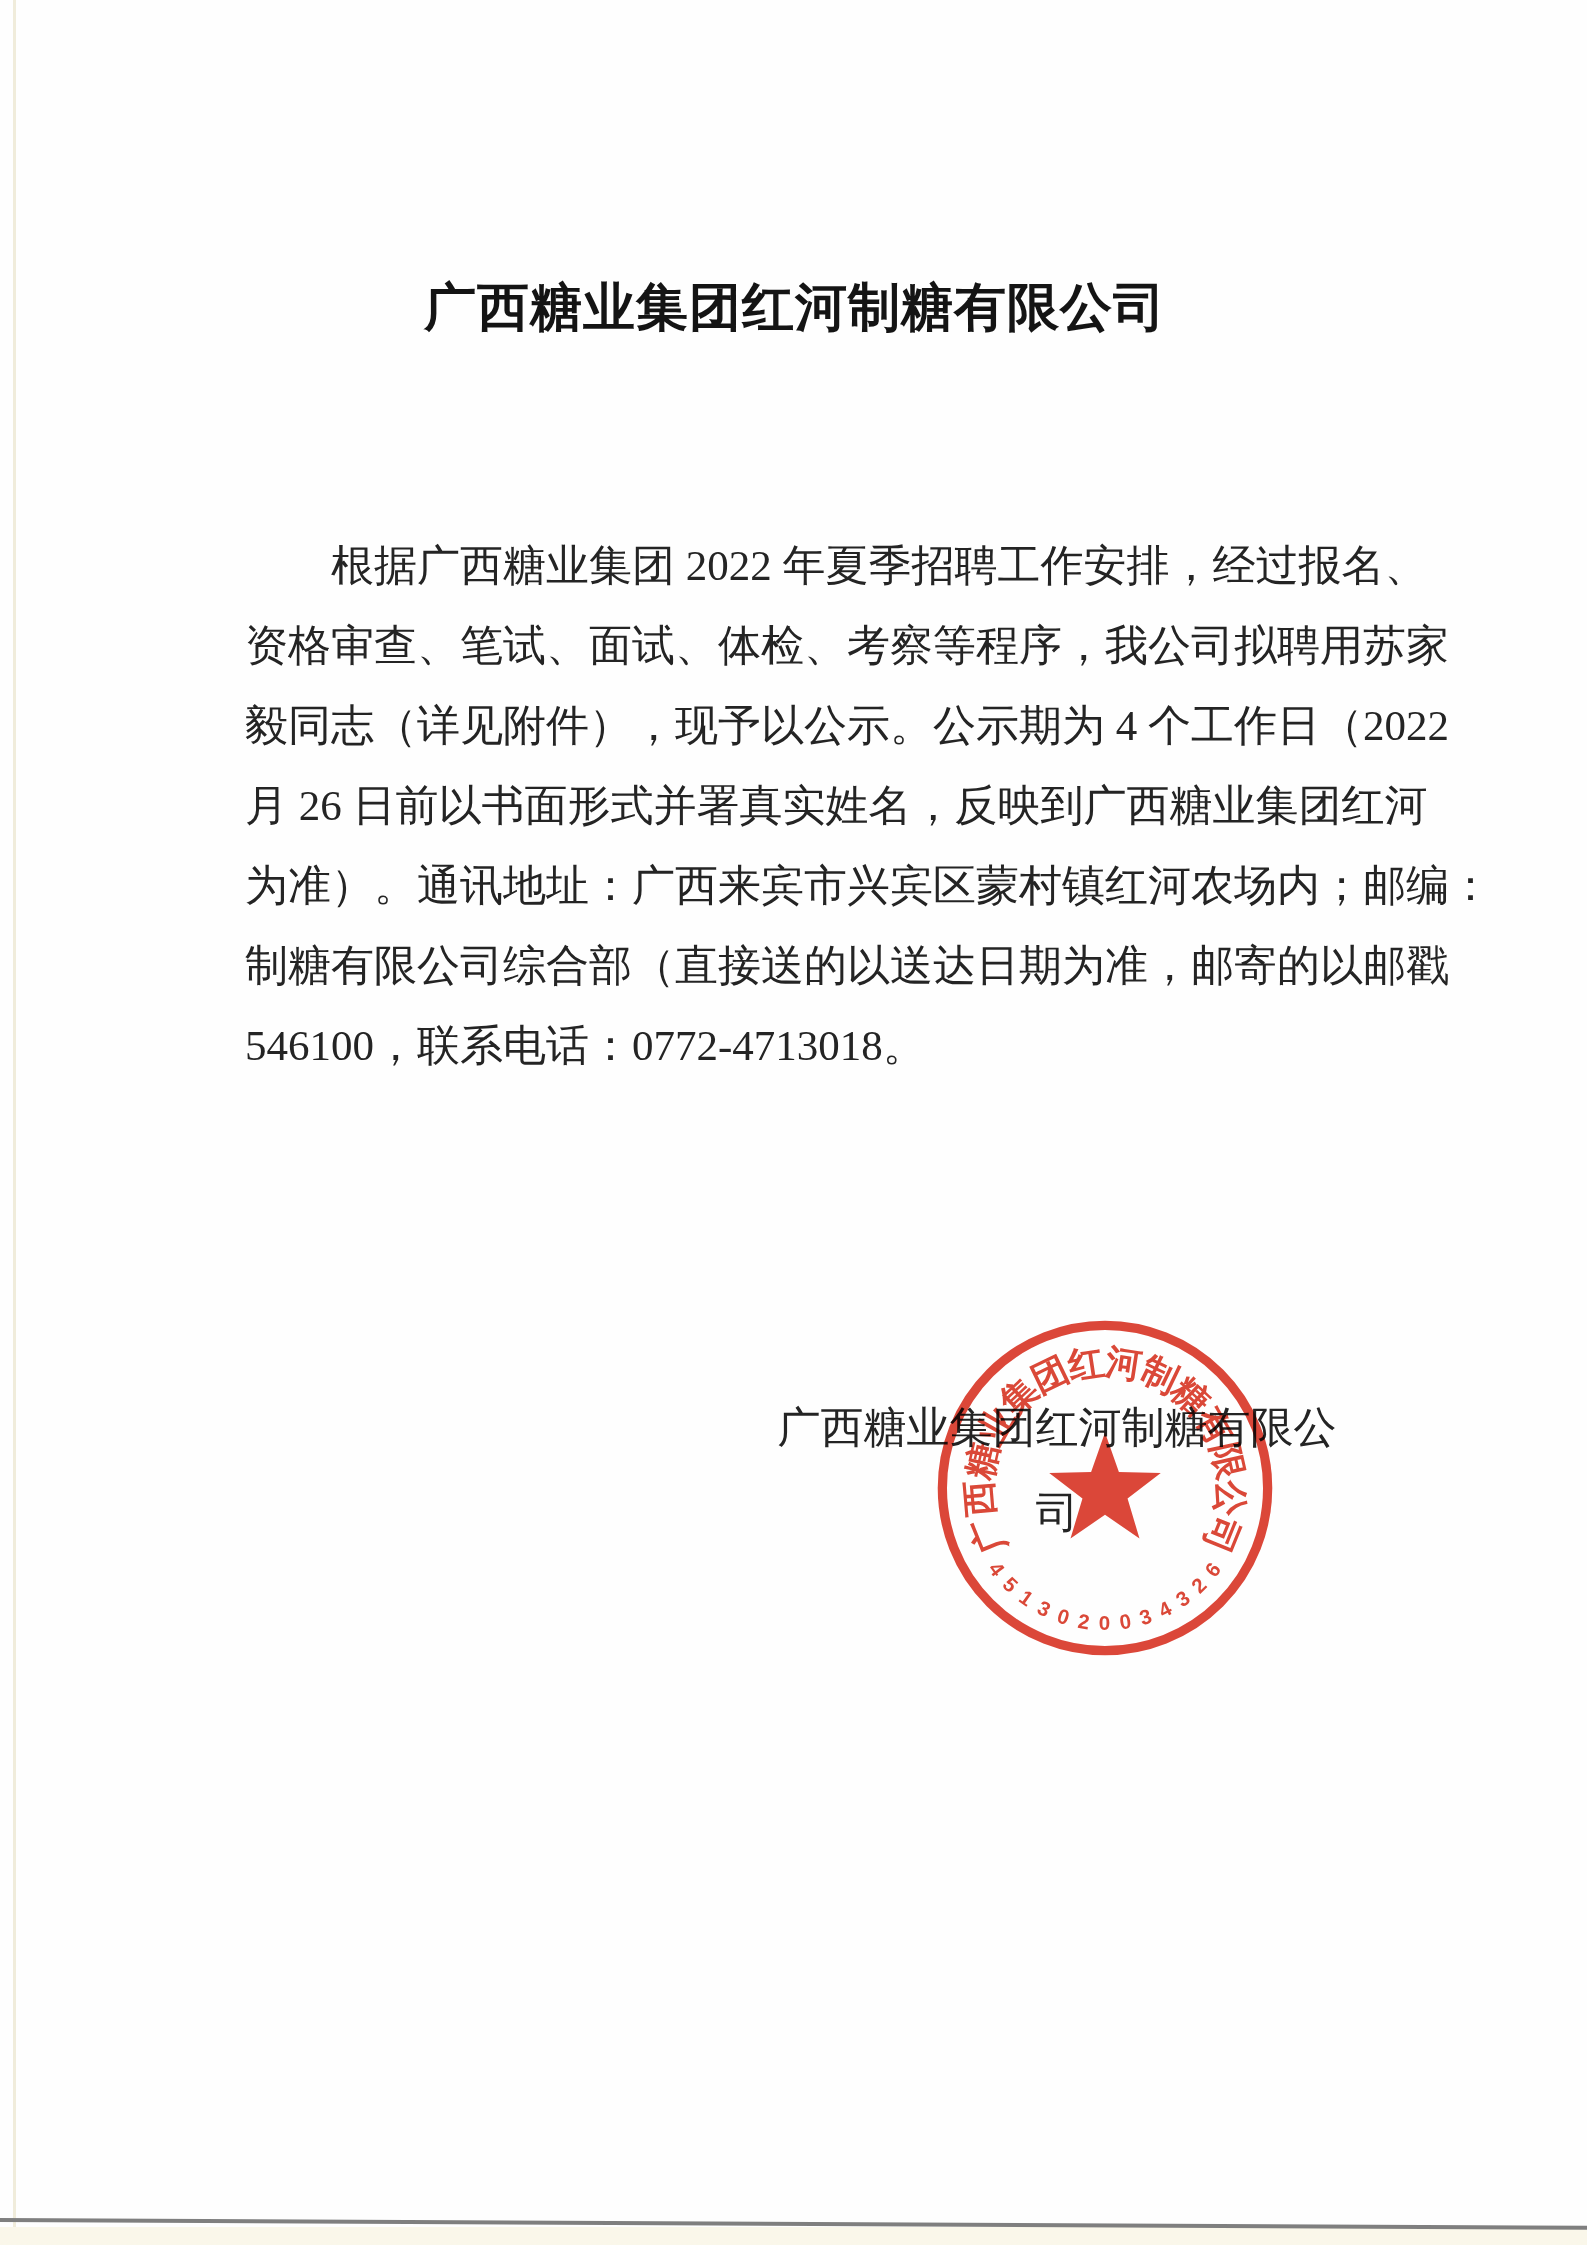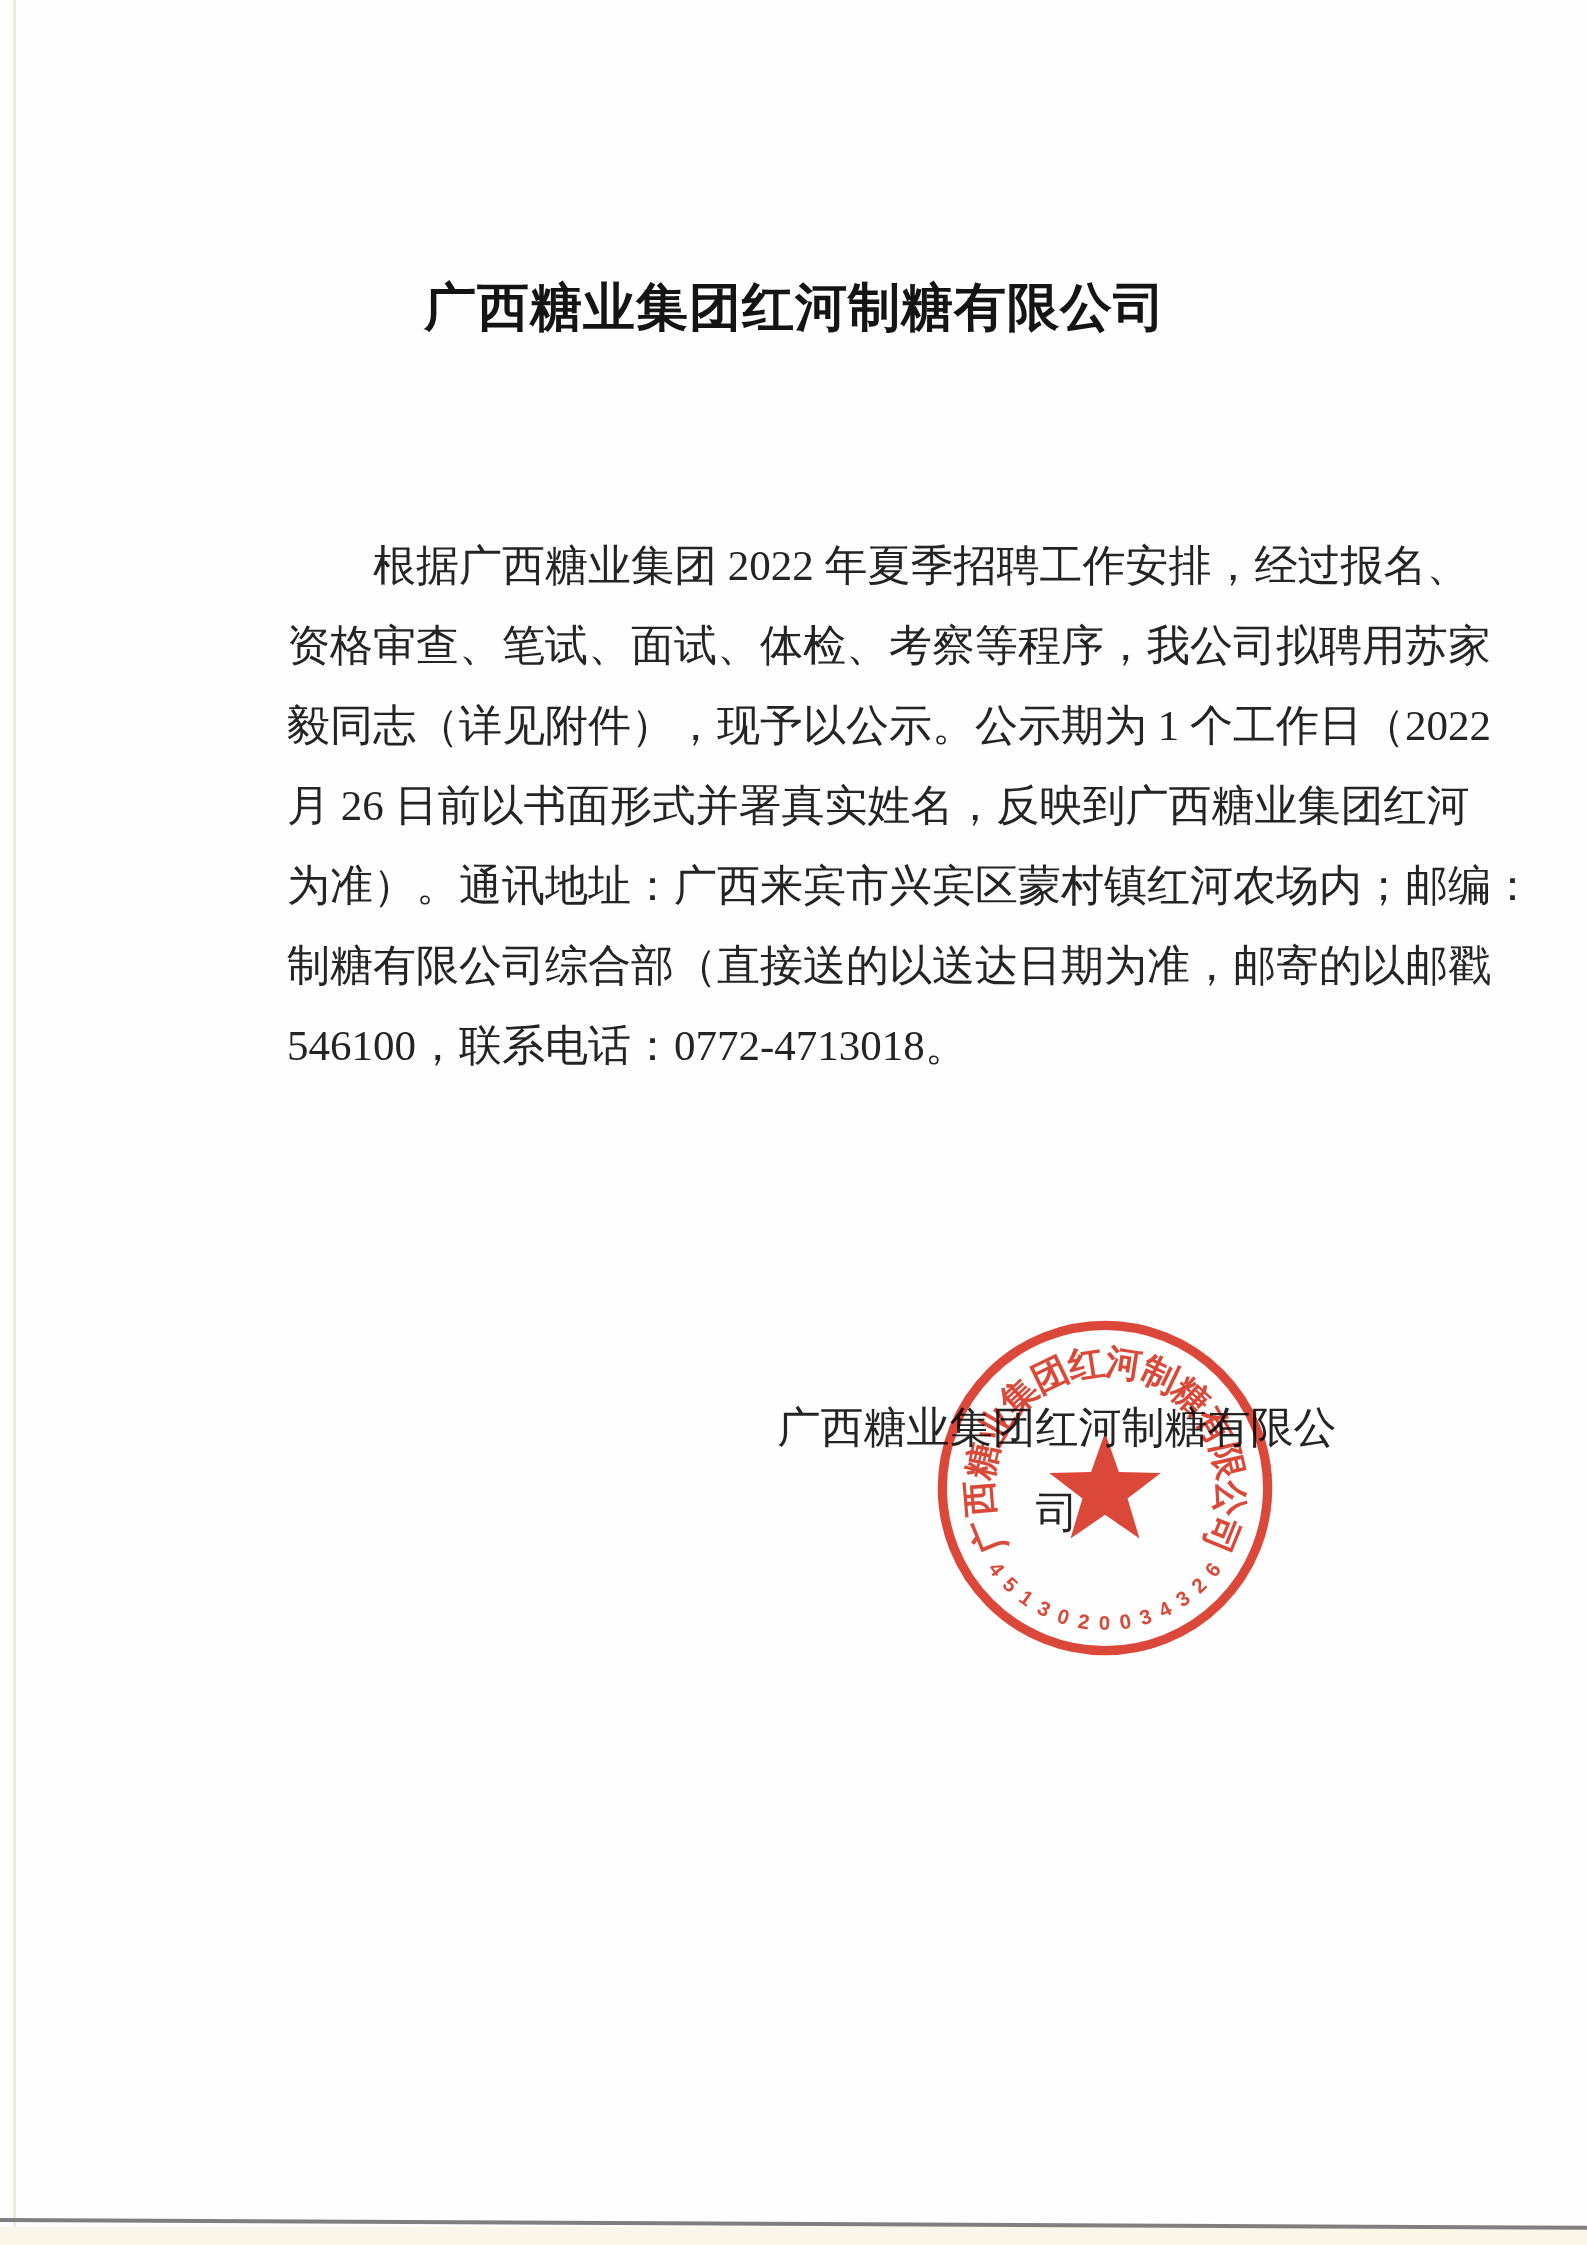--- a/index.html
+++ b/index.html
@@ -25,21 +25,21 @@
     transform:rotate(0.28deg);
   }
   .title-block{
     position:absolute;left:160px;top:268px;width:1270px;
     text-align:center;
     font-size:52px;line-height:80px;font-weight:bold;color:#141414;
     letter-spacing:1px;
   }
   .body-text{
     position:absolute;left:245px;top:526px;width:1200px;
-    font-size:43px;line-height:80px;color:#242424;margin-left:42px;
+    font-size:43px;line-height:80px;color:#242424;
   }
   .line{white-space:nowrap;}
   .line.indent{text-indent:86px;}
   .signature-block{
     position:absolute;left:757px;top:1385px;width:600px;
     text-align:center;
     font-size:43px;line-height:85px;color:#242424;
   }
   .seal{
     position:absolute;left:930px;top:1313px;width:350px;height:350px;
@@ -67,21 +67,21 @@
 
   <div class="edge-left"></div>
 
   <div class="title-block">
     <div>广西糖业集团红河制糖有限公司</div>
   </div>
 
   <div class="body-text">
       <div class="line indent">根据广西糖业集团 2022 年夏季招聘工作安排，经过报名、</div>
       <div class="line">资格审查、笔试、面试、体检、考察等程序，我公司拟聘用苏家</div>
-      <div class="line">毅同志（详见附件），现予以公示。公示期为 1 个工作日（2022</div>
+      <div class="line">毅同志（详见附件），现予以公示。公示期为 4 个工作日（2022</div>
       <div class="line">月 26 日前以书面形式并署真实姓名，反映到广西糖业集团红河</div>
       <div class="line">为准）。通讯地址：广西来宾市兴宾区蒙村镇红河农场内；邮编：</div>
       <div class="line">制糖有限公司综合部（直接送的以送达日期为准，邮寄的以邮戳</div>
       <div class="line">546100，联系电话：0772-4713018。</div>
     </div>
 
   <div class="signature-block">
     <div>广西糖业集团红河制糖有限公司</div>
   </div>
 

